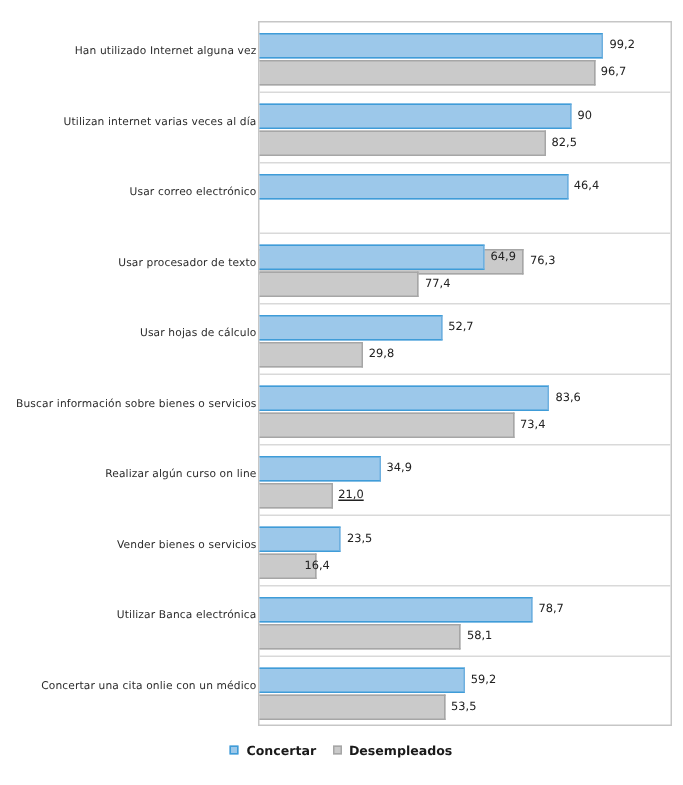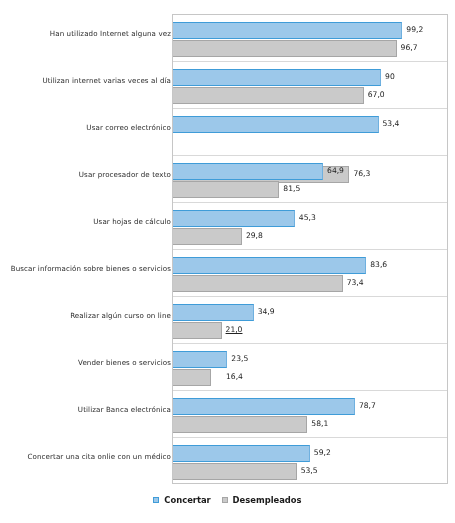--- a/index.html
+++ b/index.html
@@ -151,50 +151,50 @@
         </div>
       </div>
       <div class="row" style="top: 61px;">
         <div class="cat-label">Utilizan internet varias veces al día</div>
         <div class="bar-wrap bar-row-0" style="left: 173px; width: 175px;">
           <div class="bar s0" style="width: 208.08px;"></div>
           <div class="bar-value" style="left: 212.08px;">90</div>
         </div>
         <div class="bar-wrap bar-row-1" style="left: 173px; width: 190.74px;">
           <div class="bar s1" style="width: 190.74px;"></div>
-          <div class="bar-value" style="left: 194.74px;">67,0</div>
+          <div class="bar-value" style="left: 194.74px;">82,5</div>
         </div>
       </div>
       <div class="row" style="top: 108px;">
         <div class="cat-label">Usar correo electrónico</div>
         <div class="bar-wrap bar-row-0" style="left: 173px; width: 205.537px;">
           <div class="bar s0" style="width: 205.537px;"></div>
-          <div class="bar-value" style="left: 209.537px;">53,4</div>
+          <div class="bar-value" style="left: 209.537px;">46,4</div>
         </div>
         <div class="bar-wrap bar-row-1" style="left: 173px; width: 176.406px; margin-top: 32px;">
           <div class="bar s1" style="width: 176.406px;"></div>
           <div class="bar-value" style="left: 180.406px;">76,3</div>
         </div>
       </div>
       <div class="row" style="top: 155px;">
         <div class="cat-label">Usar procesador de texto</div>
         <div class="bar-wrap bar-row-0" style="left: 173px; width: 150.049px;">
           <div class="bar s0" style="width: 150.049px;"></div>
           <div class="bar-value" style="left: 154.049px;">64,9</div>
         </div>
         <div class="bar-wrap bar-row-1" style="left: 173px; width: 106.352px;">
           <div class="bar s1" style="width: 106.352px;"></div>
-          <div class="bar-value" style="left: 110.352px;">81,5</div>
+          <div class="bar-value" style="left: 110.352px;">77,4</div>
         </div>
       </div>
       <div class="row" style="top: 202px;">
         <div class="cat-label">Usar hojas de cálculo</div>
         <div class="bar-wrap bar-row-0" style="left: 173px; width: 121.842px;">
           <div class="bar s0" style="width: 121.842px;"></div>
-          <div class="bar-value" style="left: 125.842px;">45,3</div>
+          <div class="bar-value" style="left: 125.842px;">52,7</div>
         </div>
         <div class="bar-wrap bar-row-1" style="left: 173px; width: 68.8976px;">
           <div class="bar s1" style="width: 68.8976px;"></div>
           <div class="bar-value" style="left: 72.8976px;">29,8</div>
         </div>
       </div>
       <div class="row" style="top: 249px;">
         <div class="cat-label">Buscar información sobre bienes o servicios</div>
         <div class="bar-wrap bar-row-0" style="left: 173px; width: 193.283px;">
           <div class="bar s0" style="width: 193.283px;"></div>
@@ -217,21 +217,21 @@
         </div>
       </div>
       <div class="row" style="top: 343px;">
         <div class="cat-label">Vender bienes o servicios</div>
         <div class="bar-wrap bar-row-0" style="left: 173px; width: 54.332px;">
           <div class="bar s0" style="width: 54.332px;"></div>
           <div class="bar-value" style="left: 58.332px;">23,5</div>
         </div>
         <div class="bar-wrap bar-row-1" style="left: 173px; width: 37.9168px;">
           <div class="bar s1" style="width: 37.9168px;"></div>
-          <div class="bar-value" style="left: 53px;">16,4</div>
+          <div class="bar-value" style="left: 30px;">16,4</div>
         </div>
       </div>
       <div class="row" style="top: 390px;">
         <div class="cat-label">Utilizar Banca electrónica</div>
         <div class="bar-wrap bar-row-0" style="left: 173px; width: 181.954px;">
           <div class="bar s0" style="width: 181.954px;"></div>
           <div class="bar-value" style="left: 185.954px;">78,7</div>
         </div>
         <div class="bar-wrap bar-row-1" style="left: 173px; width: 134.327px;">
           <div class="bar s1" style="width: 134.327px;"></div>

